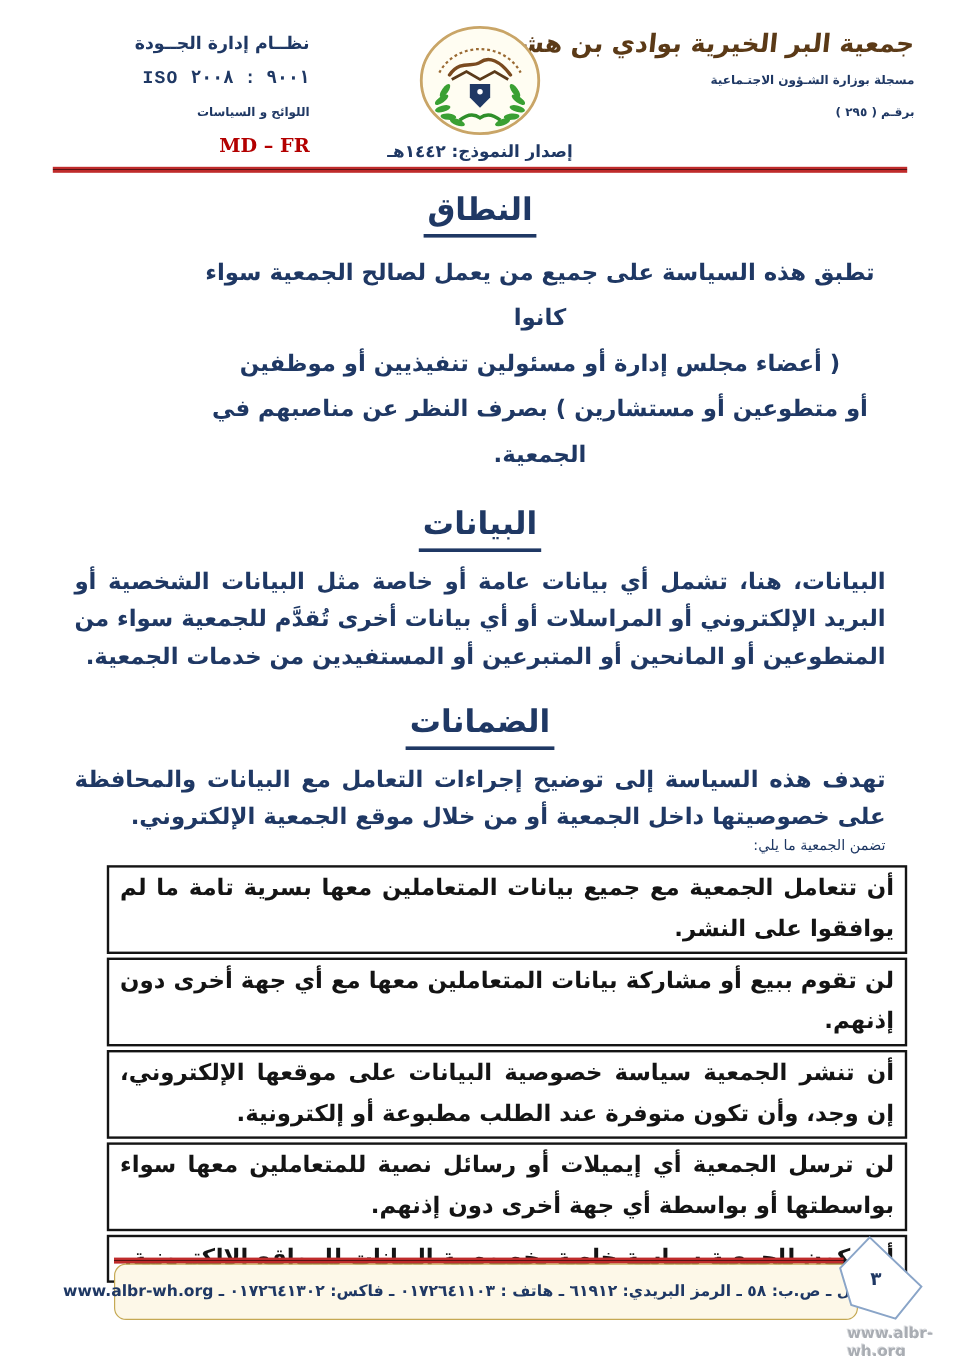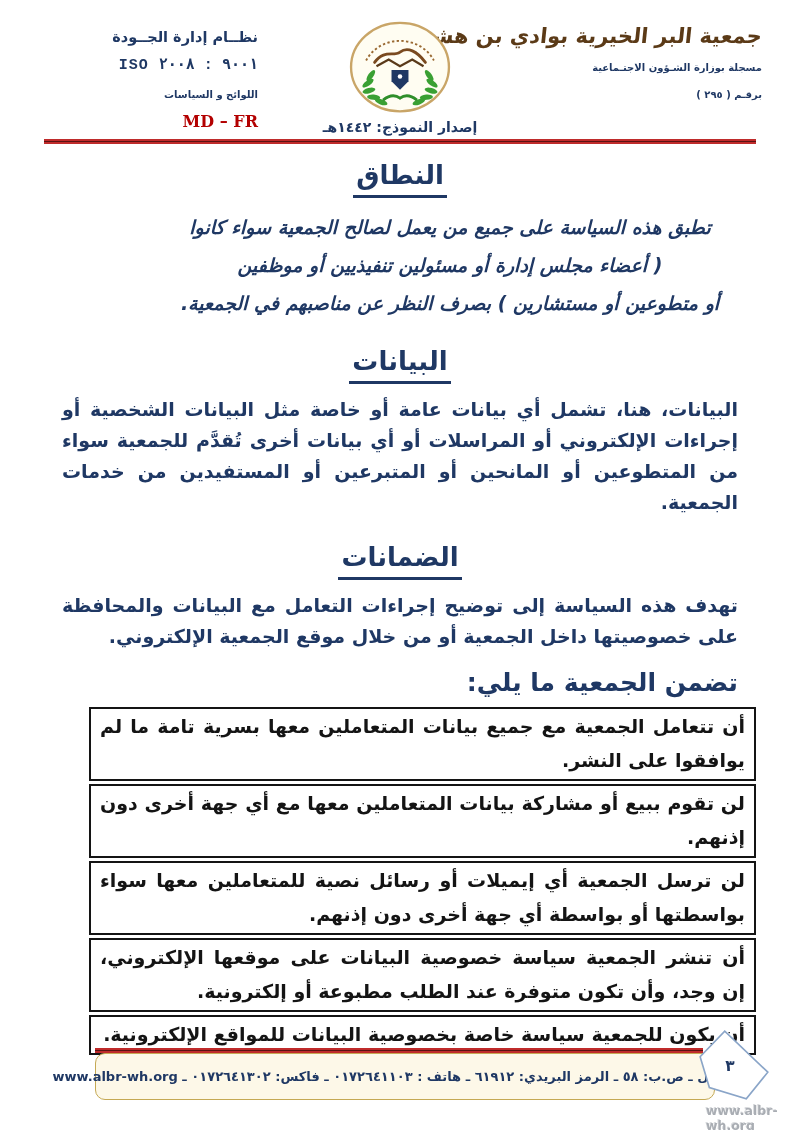--- a/index.html
+++ b/index.html
@@ -31,24 +31,24 @@
     background:linear-gradient(to bottom,var(--red-line) 0,var(--red-line) 2px,
                var(--red-line-dark) 2px,var(--red-line-dark) 3px,
                var(--red-line) 3px,var(--red-line) 5px);}
   .sep-top{top:139px;right:44px;left:44px;}
   .sep-footer{top:1048px;left:95px;width:608px;}
   
   .main{position:absolute;top:160px;right:62px;left:62px;}
   .sec-title{text-align:center;color:var(--navy);font-size:26px;font-weight:bold;margin:0 0 10px;}
   .sec-title .u{display:inline-block;border-bottom:3px solid var(--navy);padding:0 3px 5px;}
   .para{color:var(--navy);font-weight:bold;font-size:19px;}
-  .para-scope{white-space:pre-line;text-align:center;line-height:38px;margin:2px 0 0 100px;font-style:italic;}
+  .para-scope{white-space:pre-line;text-align:center;line-height:38px;margin:2px 0 0 100px;}
   .para-just{text-align:justify;line-height:31px;margin-top:4px;}
   .mt{margin-top:24px;}
-  .intro{color:var(--navy);font-weight:bold;font-size:25px;text-align:right;margin-top:16px;}
+  .intro{color:var(--navy);font-weight:normal;font-size:12px;text-align:right;}
   .gtable{margin:10px -18px 0 -17px;padding-left:44px;}
   .grow{border:2px solid var(--table-ink);margin-top:3px;padding:0 9px 2px;
         color:var(--table-ink);font-weight:bold;font-size:19px;line-height:34px;
         text-align:justify;background:#fff;}
   .gtable .grow:first-child{margin-top:0;}
   
   .footer-band{position:absolute;top:1053px;left:95px;width:618px;height:45px;
     background:var(--band-bg);border:1px solid var(--band-border);border-radius:10px;
     display:flex;align-items:center;justify-content:center;}
   .footer-text{color:var(--navy);font-weight:bold;font-size:13px;white-space:nowrap;direction:rtl;}
@@ -107,32 +107,32 @@
   <div class="redline sep-top"></div>
 
   <div class="main">
 
     <h2 class="sec-title"><span class="u">النطاق</span></h2>
     <div class="para para-scope">تطبق هذه السياسة على جميع من يعمل لصالح الجمعية سواء كانوا
 ( أعضاء مجلس إدارة أو مسئولين تنفيذيين أو موظفين
 أو متطوعين أو مستشارين ) بصرف النظر عن مناصبهم في الجمعية.</div>
 
     <h2 class="sec-title mt"><span class="u">البيانات</span></h2>
-    <div class="para para-just">البيانات، هنا، تشمل أي بيانات عامة أو خاصة مثل البيانات الشخصية أو إجراءات الإلكتروني أو المراسلات أو أي بيانات أخرى تُقدَّم للجمعية سواء من المتطوعين أو المانحين أو المتبرعين أو المستفيدين من خدمات الجمعية.</div>
+    <div class="para para-just">البيانات، هنا، تشمل أي بيانات عامة أو خاصة مثل البيانات الشخصية أو البريد الإلكتروني أو المراسلات أو أي بيانات أخرى تُقدَّم للجمعية سواء من المتطوعين أو المانحين أو المتبرعين أو المستفيدين من خدمات الجمعية.</div>
 
     <h2 class="sec-title mt"><span class="u">الضمانات</span></h2>
     <div class="para para-just">تهدف هذه السياسة إلى توضيح إجراءات التعامل مع البيانات والمحافظة على خصوصيتها داخل الجمعية أو من خلال موقع الجمعية الإلكتروني.</div>
 
     <div class="intro">تضمن الجمعية ما يلي:</div>
 
     <div class="gtable">
       <div class="grow">أن تتعامل الجمعية مع جميع بيانات المتعاملين معها بسرية تامة ما لم يوافقوا على النشر.</div>
       <div class="grow">لن تقوم ببيع أو مشاركة بيانات المتعاملين معها مع أي جهة أخرى دون إذنهم.</div>
+      <div class="grow">أن تنشر الجمعية سياسة خصوصية البيانات على موقعها الإلكتروني، إن وجد، وأن تكون متوفرة عند الطلب مطبوعة أو إلكترونية.</div>
       <div class="grow">لن ترسل الجمعية أي إيميلات أو رسائل نصية للمتعاملين معها سواء بواسطتها أو بواسطة أي جهة أخرى دون إذنهم.</div>
-      <div class="grow">أن تنشر الجمعية سياسة خصوصية البيانات على موقعها الإلكتروني، إن وجد، وأن تكون متوفرة عند الطلب مطبوعة أو إلكترونية.</div>
       <div class="grow">أن يكون للجمعية سياسة خاصة بخصوصية البيانات للمواقع الإلكترونية.</div>
     </div>
   </div>
 
   <div class="redline sep-footer"></div>
   <div class="footer-band">
     <div class="footer-text">بن هشبل ـ ص.ب: ٥٨ ـ الرمز البريدي: ٦١٩١٢ ـ هاتف : ٠١٧٢٦٤١١٠٣ ـ فاكس: ٠١٧٢٦٤١٣٠٢ ـ www.albr-wh.org</div>
   </div>
 
   <div class="pagetag">

